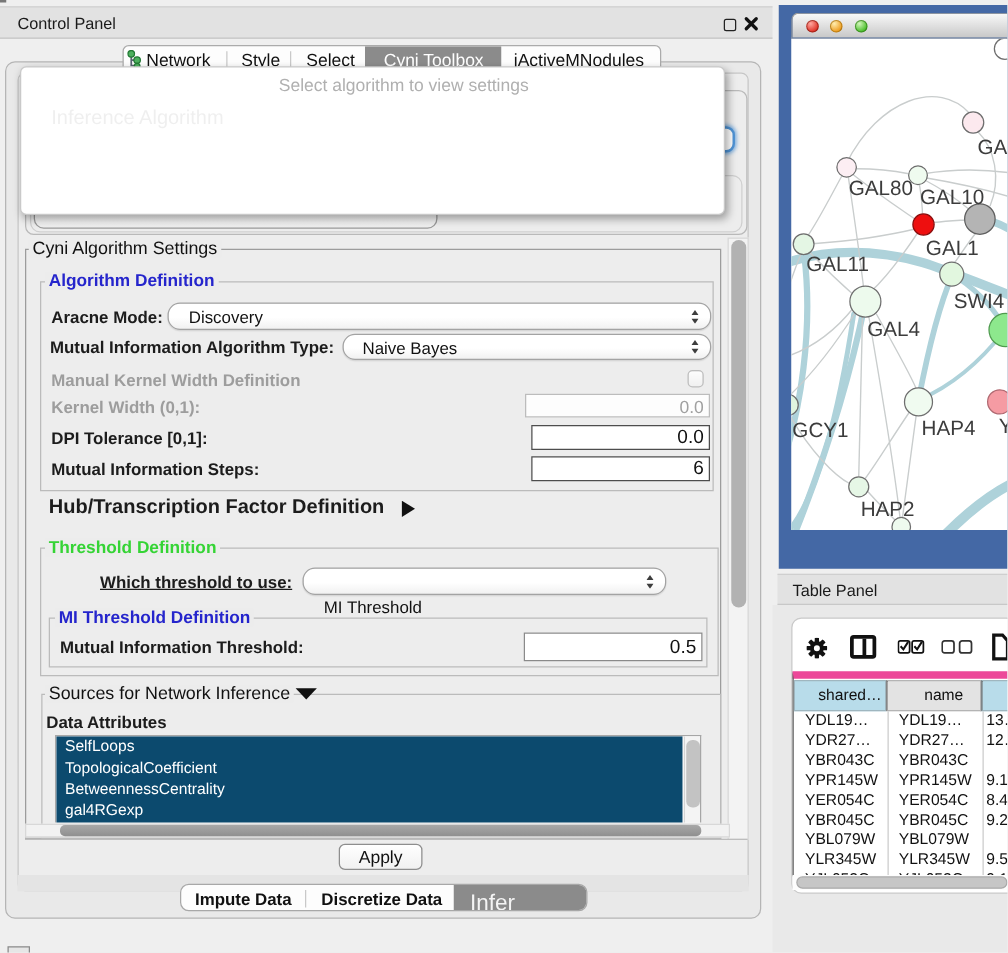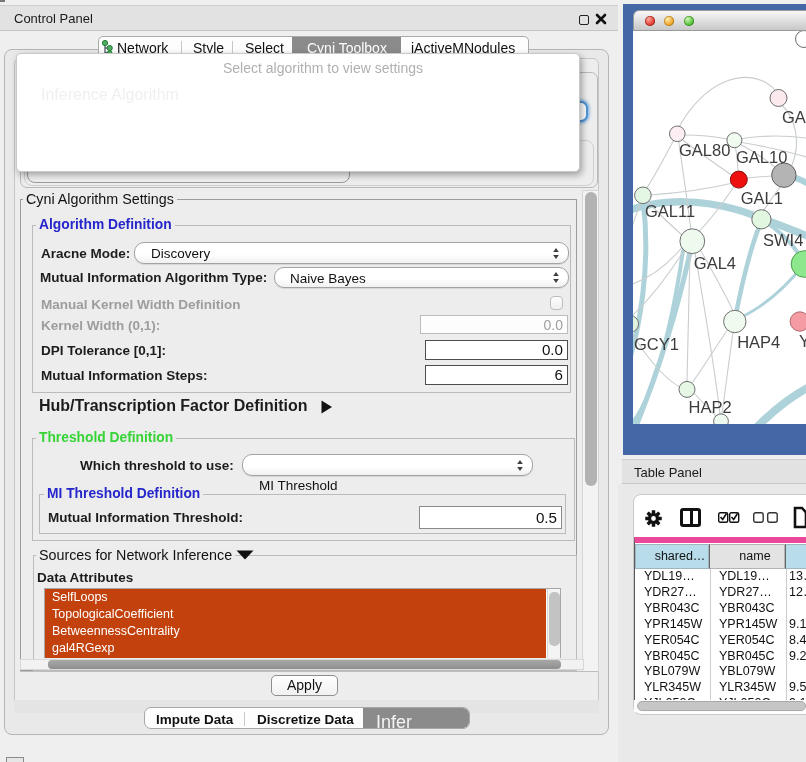--- a/index.html
+++ b/index.html
@@ -97,21 +97,21 @@
 <div class="field" style="left:425px;top:365px;width:143px;height:20px;border:1.5px solid #4d4d4d;line-height:18px;">6</div>
 
 <div class="blab" style="left:39px;top:397px;font-size:16px;">Hub/Transcription Factor Definition</div>
 <svg class="abs" style="left:320px;top:400px;" width="13" height="14" viewBox="0 0 13 14">
     <path d="M1.5 0.5 L12 7 L1.5 13.5 Z" fill="#111"></path>
   </svg>
 
 <div class="abs" style="left:32px;top:438px;width:543px;height:103px;border:1px solid #bbbbbb;"></div>
 <div class="grouptitle" style="left:36px;top:431px;color:#35d435;background:#ececec;font-weight:bold;font-size:13.8px;">Threshold Definition</div>
 
-<div class="blab" style="left:80px;top:458px;">Which threshold to use:</div>
+<div class="blab" style="left:80px;top:458px;text-decoration:underline;">Which threshold to use:</div>
 <div class="combo" style="left:242px;top:454px;width:291px;height:22px;">
     <span style="position:absolute;left:16px;top:3px;margin-top:20px;">MI Threshold</span>
     <svg class="ar" width="6" height="11" viewBox="0 0 6 11">
       <path d="M3 0 L5.8 4 H0.2 Z" fill="#3d3d3d"></path>
       <path d="M3 11 L5.8 7 H0.2 Z" fill="#3d3d3d"></path>
     </svg>
   </div>
 
 <div class="abs" style="left:39px;top:494px;width:527px;height:40px;border:1px solid #bbbbbb;"></div>
 <div class="grouptitle" style="left:44px;top:487px;color:#2525cc;background:#ececec;font-weight:bold;font-size:13.8px;">MI Threshold Definition</div>
@@ -120,21 +120,21 @@
 
 <div class="abs" style="left:33px;top:555px;width:544px;height:116px;border:1px solid #bbbbbb;"></div>
 <div class="grouptitle" style="left:36px;top:548px;color:#111;background:#ececec;">Sources for Network Inference</div>
 <svg class="abs" style="left:236px;top:550px;" width="18" height="10" viewBox="0 0 18 10">
     <path d="M0.5 0.5 L17.5 0.5 L9 9.5 Z" fill="#111"></path>
   </svg>
 
 <div class="blab" style="left:37px;top:570px;">Data Attributes</div>
 
 <div class="abs" style="left:44px;top:588px;width:517px;height:70px;background:#fff;border:1px solid #a6a6a6;border-bottom:none;overflow:hidden;">
-  <div class="abs" style="left:0px;top:0px;width:501px;height:70px;background:#c2410c;color:#fff;font-size:12.5px;line-height:17px;padding:0 0 0 7px;">
+  <div class="abs" style="left:0px;top:0px;width:501px;height:70px;background:#0c4a6e;color:#fff;font-size:12.5px;line-height:17px;padding:0 0 0 7px;">
     SelfLoops<br>TopologicalCoefficient<br>BetweennessCentrality<br>gal4RGexp
   </div>
   <div class="abs" style="left:502px;top:0;width:15px;height:70px;background:#f4f4f4;border-left:1px solid #d5d5d5;"></div>
   <div class="abs" style="left:504px;top:3px;width:11px;height:54px;background:#c3c3c3;border-radius:5px;"></div>
 </div>
 
 <div class="abs" style="left:20px;top:659px;width:564px;height:11px;background:#f2f2f2;border:1px solid #d8d8d8;"></div>
 <div class="abs" style="left:48px;top:660px;width:513px;height:9px;background:linear-gradient(#a8a8a8,#8f8f8f);border-radius:4px;"></div>
 <div class="abs" style="left:20px;top:671px;width:578px;height:1px;background:#bdbdbd;"></div>
 

